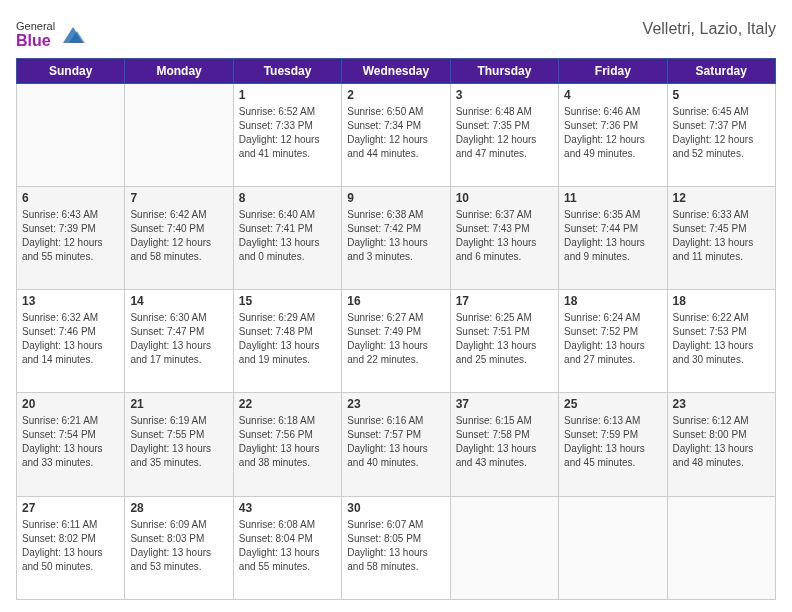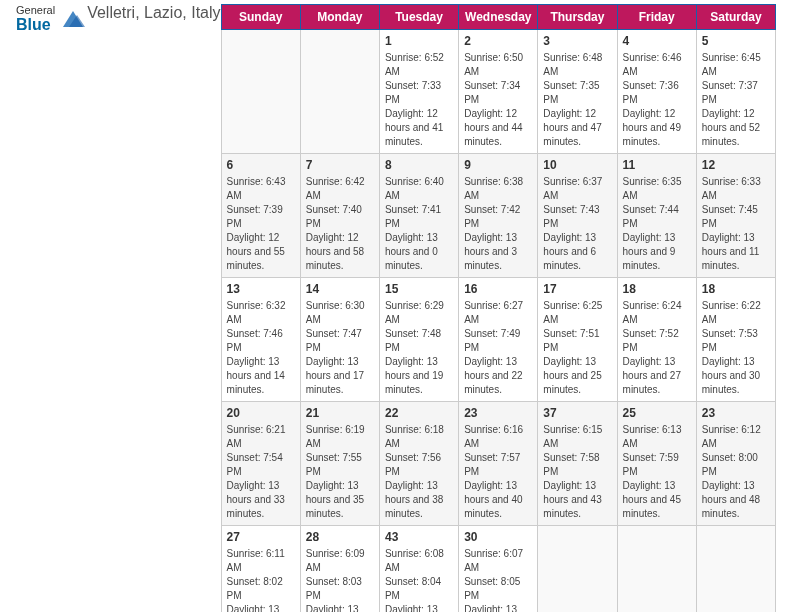--- a/index.html
+++ b/index.html
@@ -8,23 +8,23 @@
       height: 612px;
       background: #fff;
       font-family: Arial, sans-serif;
       font-size: 11px;
       color: #333;
       overflow: hidden;
     }
     .page {
       width: 792px;
       height: 612px;
-      padding: 4px 16px 12px 16px;
-      display: flex;
-      flex-direction: row;
+      padding: 20px 16px 12px 16px;
+      display: flex;
+      flex-direction: column;
     }
     .header {
       display: flex;
       justify-content: space-between;
       align-items: flex-start;
       margin-bottom: 8px;
     }
     .logo {
       display: flex;
       align-items: center;
@@ -53,21 +53,21 @@
       color: #555;
     }
     .calendar {
       flex: 1;
       border: 1px solid #ccc;
       border-collapse: collapse;
       width: 100%;
       table-layout: fixed;
     }
     .calendar th {
-      background: #be185d;
+      background: #4c1d95;
       color: #fff;
       text-align: center;
       padding: 5px 2px;
       font-size: 12px;
       font-weight: bold;
       border: 1px solid #1a5fa8;
     }
     .calendar td {
       border: 1px solid #ccc;
       vertical-align: top;
@@ -95,21 +95,21 @@
     }
   </style>
 </head>
 <body>
 
 <div class="page">
   <div class="header">
     <div class="logo">
       <div class="logo-text">
         <span>General</span>
-        <span style="color:#0369a1;font-size:16px;font-weight:bold;">Blue</span>
+        <span style="color:#a21caf;font-size:16px;font-weight:bold;">Blue</span>
       </div>
       <svg class="logo-icon" viewBox="0 0 28 28" xmlns="http://www.w3.org/2000/svg">
         <polygon points="4,22 14,6 24,22" fill="#2471b8" opacity="0.85"></polygon>
         <polygon points="10,22 18,10 26,22" fill="#1a5fa8" opacity="0.6"></polygon>
       </svg>
     </div>
     <div class="title-block">
       <div class="subtitle">Velletri, Lazio, Italy</div>
     </div>
   </div>

